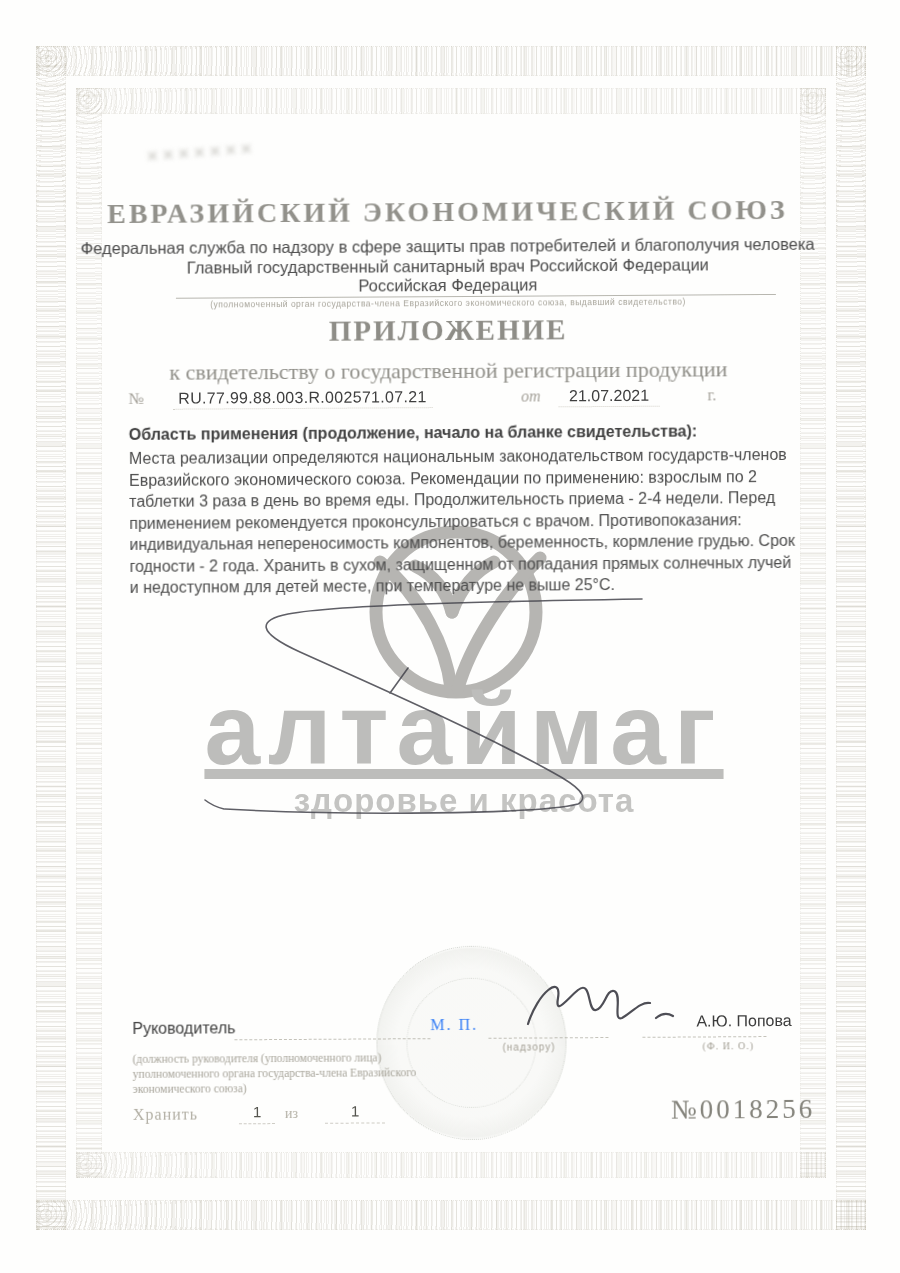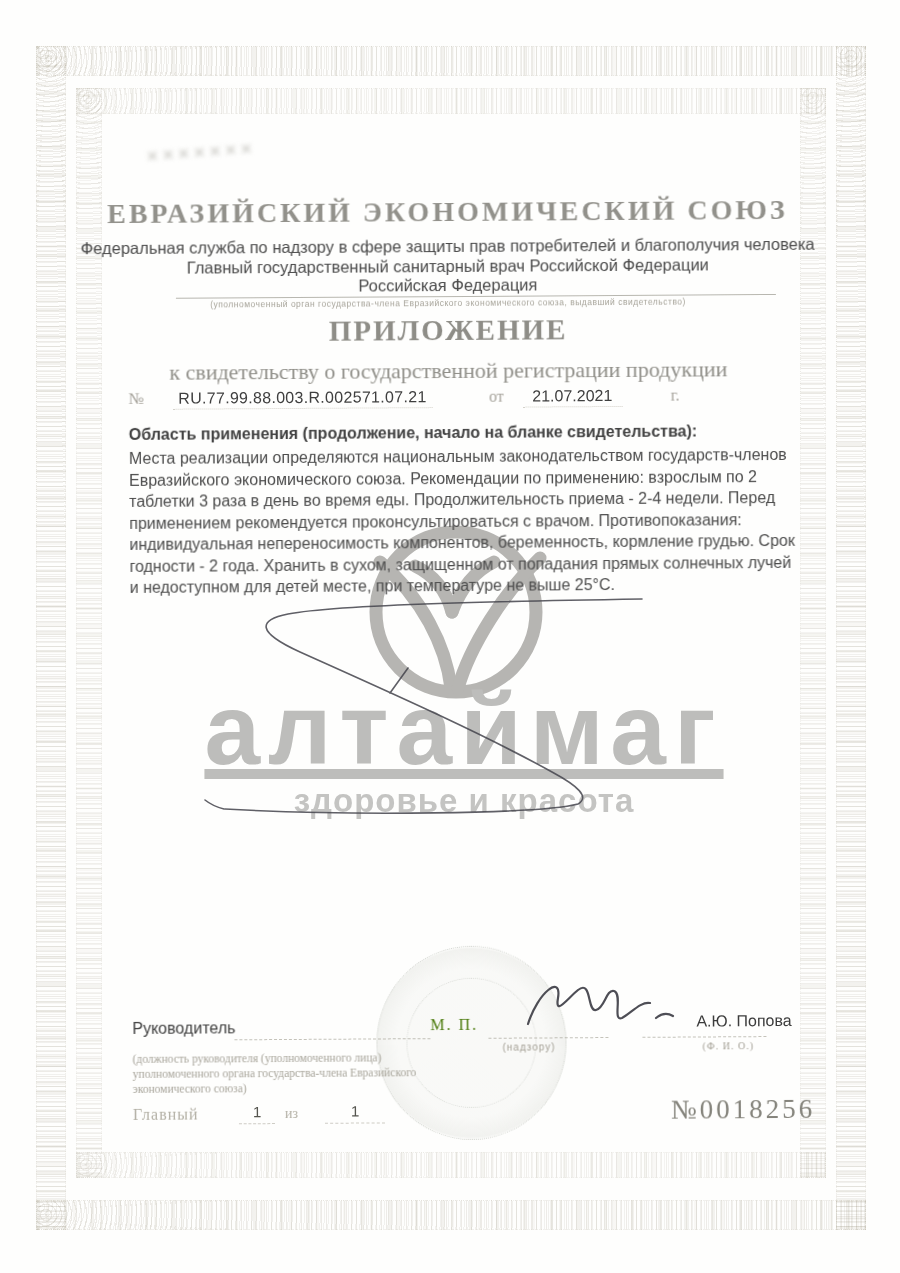--- a/index.html
+++ b/index.html
@@ -57,21 +57,21 @@
     letter-spacing:8px;color:#bdbdbb;text-decoration:underline;}
   .wm-tag{top:782px;margin-left:28px;font-size:33px;font-weight:bold;
     letter-spacing:1px;color:#c4c4c2;}
   
   .pos-label{left:130px;top:1018px;font-size:16px;color:#3e3e3e;filter:blur(.15px);}
   .dash{border-top:1px dashed rgba(150,146,132,.55);height:0;}
   .d1{left:232px;top:1038px;width:196px;}
   .d2{left:486px;top:1038px;width:120px;}
   .d3{left:640px;top:1038px;width:124px;}
   .mp{left:428px;top:1016px;font-family:"Liberation Serif",serif;font-size:16px;
-     letter-spacing:2px;color:#4d7c0f;filter:blur(.5px);}
+     letter-spacing:2px;color:#3b82f6;filter:blur(.5px);}
   .sig-cap{left:500px;top:1042px;font-size:10px;color:#a39f94;filter:blur(.5px);letter-spacing:1px;}
   .fio{left:694px;top:1014px;font-size:16px;color:#3c3c3c;}
   .fio-cap{left:700px;top:1042px;font-size:10px;color:#a39f94;filter:blur(.5px);letter-spacing:1px;font-family:Liberation Serif, serif;}
   .pos-caption{left:130px;top:1050px;width:312px;font-family:"Liberation Serif",serif;
     font-size:11.5px;line-height:15px;color:#a8a59b;filter:blur(.6px);}
   .pg-label{left:130px;top:1104px;font-family:"Liberation Serif",serif;font-size:16px;
     color:#b2afa4;filter:blur(.5px);letter-spacing:1px;}
   .pg-cur{left:236px;top:1102px;font-size:15px;color:#55554f;border-bottom:1px dashed rgba(160,156,142,.5);padding:0 14px 3px 14px;}
   .pg-of{left:282px;top:1105px;font-family:"Liberation Serif",serif;font-size:14px;color:#b2afa4;filter:blur(.5px);}
   .pg-tot{left:322px;top:1102px;font-size:15px;color:#55554f;border-bottom:1px dashed rgba(160,156,142,.5);padding:0 26px 3px 26px;}
@@ -123,42 +123,42 @@
     <div class="abs ctr hline h3">Российская Федерация</div>
     <div class="abs org-rule"></div>
     <div class="abs ctr org-caption">(уполномоченный орган государства-члена Евразийского экономического союза, выдавший свидетельство)</div>
 
     <div class="abs ctr appendix">ПРИЛОЖЕНИЕ</div>
     <div class="abs ctr appendix-sub">к свидетельству о государственной регистрации продукции</div>
 
     <div class="abs numrow">
       <span class="faded">№</span>
       <span class="numval" style="margin-left:24px;">RU.77.99.88.003.R.002571.07.21</span>
-      <span class="faded" style="margin-left:52px;">от</span>
+      <span class="faded" style="margin-left:84px;font-style:italic;">от</span>
       <span class="dateval" style="margin-left:14px;">21.07.2021</span>
       <span class="faded" style="margin-left:44px;">г.</span>
     </div>
 
     <div class="abs body-head">Область применения (продолжение, начало на бланке свидетельства):</div>
     <div class="abs body-text">Места реализации определяются национальным законодательством государств-членов Евразийского экономического союза. Рекомендации по применению: взрослым по 2 таблетки 3 раза в день во время еды. Продолжительность приема - 2-4 недели. Перед применением рекомендуется проконсультироваться с врачом. Противопоказания: индивидуальная непереносимость компонентов, беременность, кормление грудью. Срок годности - 2 года. Хранить в сухом, защищенном от попадания прямых солнечных лучей и недоступном для детей месте, при температуре не выше 25°С.</div>
 
     <div class="abs stamp"></div>
     <div class="abs stamp-inner"></div>
 
     <div class="abs pos-label">Руководитель</div>
     <div class="abs dash d1"></div>
     <div class="abs dash d2"></div>
     <div class="abs dash d3"></div>
     <div class="abs mp">М. П.</div>
     <div class="abs sig-cap">(надзору)</div>
     <div class="abs fio">А.Ю. Попова</div>
     <div class="abs fio-cap">(Ф. И. О.)</div>
     <div class="abs pos-caption">(должность руководителя (уполномоченного лица) уполномоченного органа государства-члена Евразийского экономического союза)</div>
 
-    <div class="abs pg-label">Главный</div>
+    <div class="abs pg-label">Хранить</div>
     <div class="abs pg-cur">1</div>
     <div class="abs pg-of">из</div>
     <div class="abs pg-tot">1</div>
     <div class="abs form-no">№0018256</div>
   </div>
 
   <div class="ink-layer">
     <svg width="900" height="1273" viewBox="0 0 900 1273">
 
       <g stroke="#44444c" stroke-width="1.6" fill="none" opacity=".85" stroke-linecap="round">

